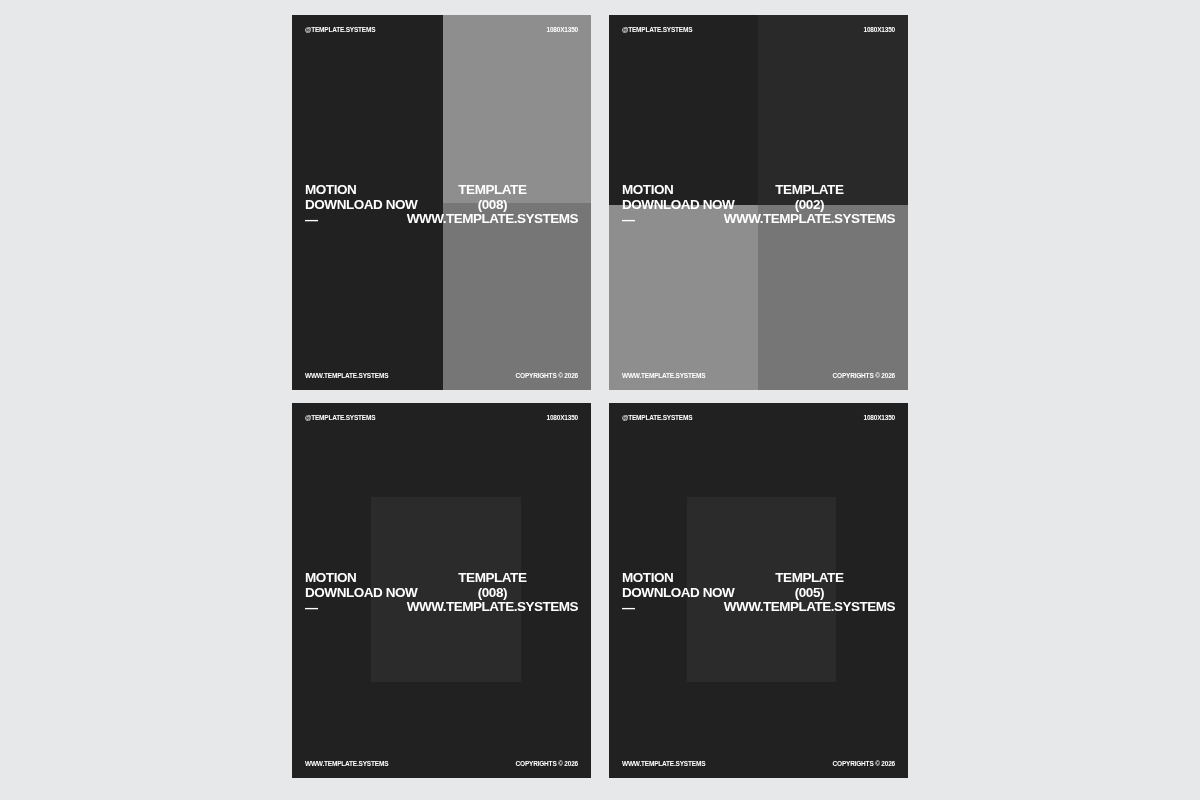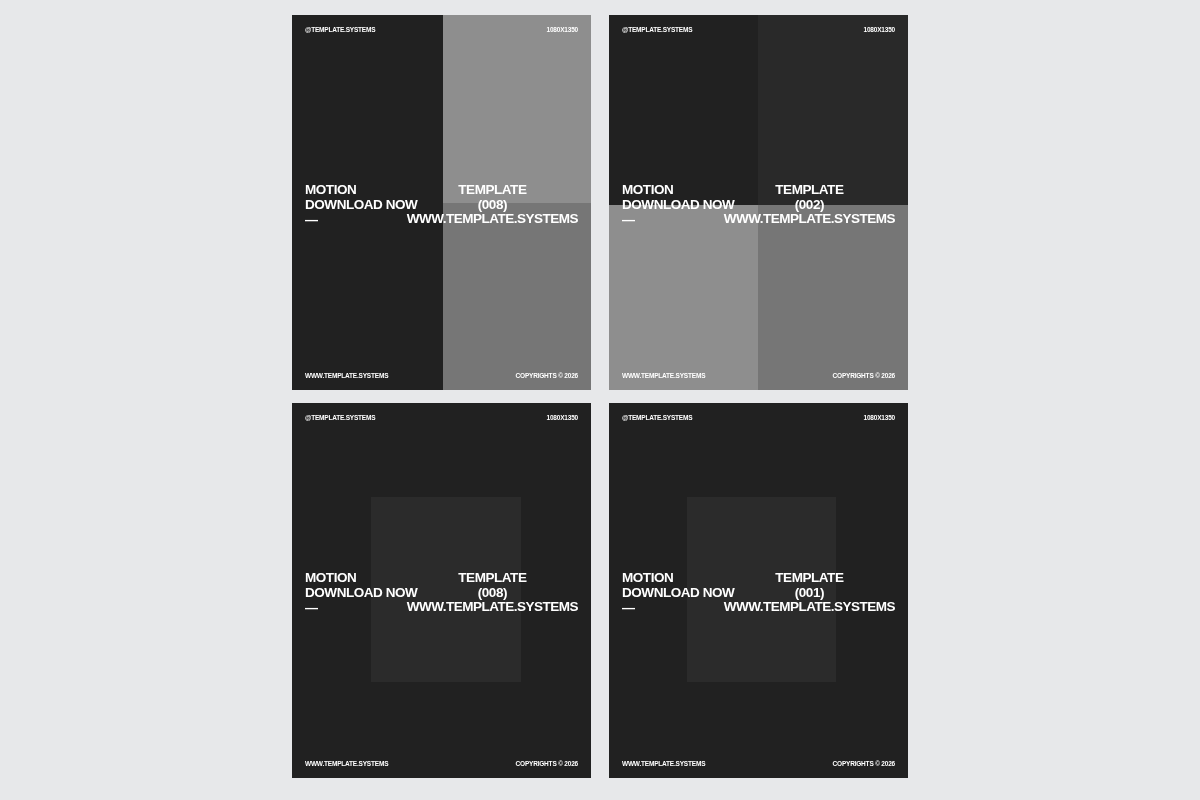--- a/index.html
+++ b/index.html
@@ -211,21 +211,21 @@
     <div class="txt hdr hdr-right">1080X1350</div>
 
     <div class="center-block">
       <div class="cb-left">
         <div class="line">MOTION</div>
         <div class="line">DOWNLOAD NOW</div>
         <div class="line dash">—</div>
       </div>
       <div class="cb-right">
         <div class="line">TEMPLATE</div>
-        <div class="line">(001)</div>
+        <div class="line">(005)</div>
         <div class="line url">WWW.TEMPLATE.SYSTEMS</div>
       </div>
     </div>
 
     <div class="txt ftr ftr-left">WWW.TEMPLATE.SYSTEMS</div>
     <div class="txt ftr ftr-right">COPYRIGHTS © 2026</div>
   </div>
 
 </div>
 

